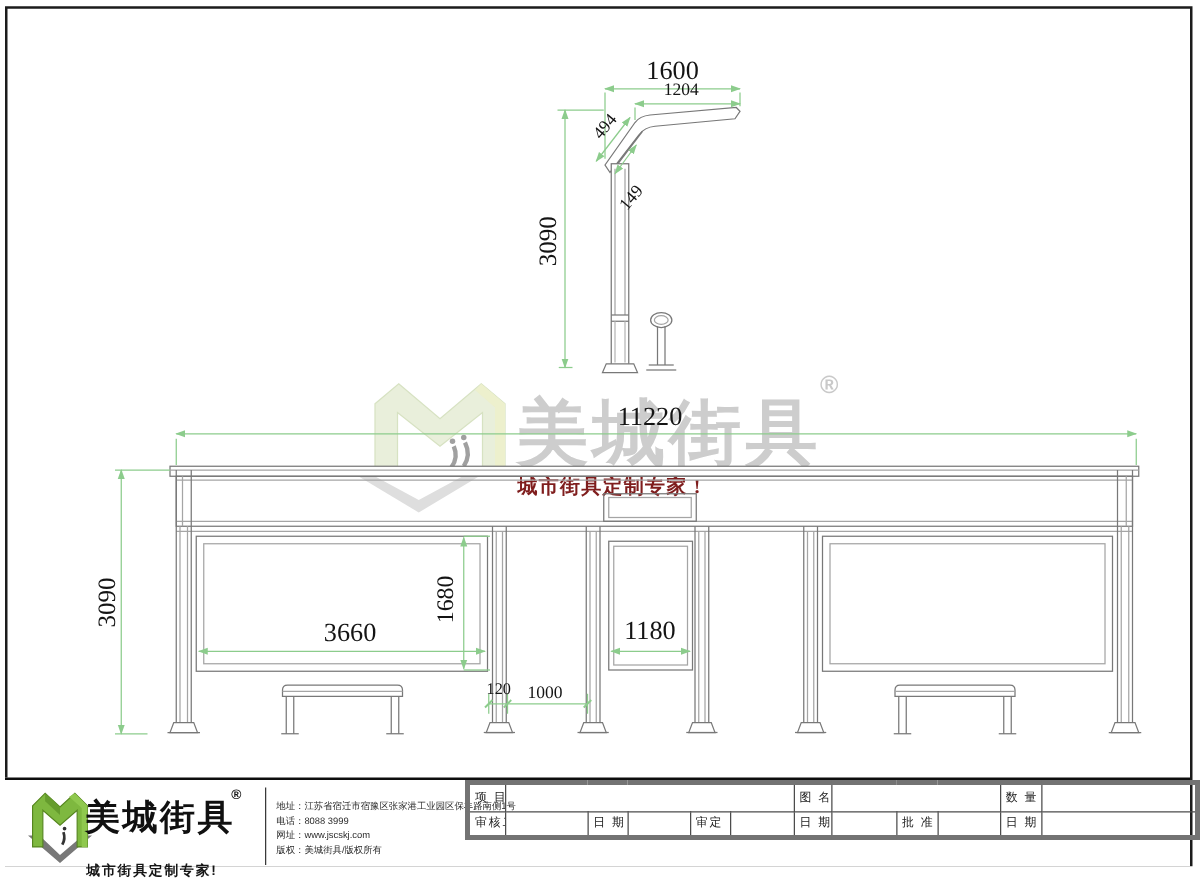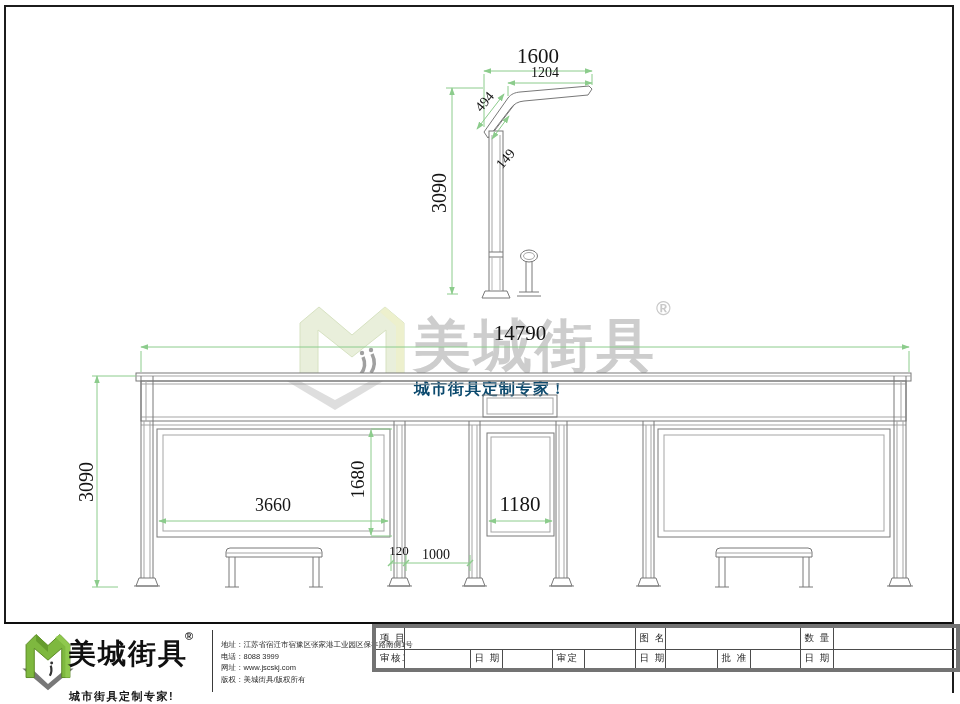--- a/index.html
+++ b/index.html
@@ -9,21 +9,21 @@
   #border-frame{left:4px;top:5px;width:946px;height:684px;border:2px solid #1c1c1c;}
   
   .dim{font-family:"Liberation Serif","DejaVu Serif",serif;color:#141414;line-height:1;
        white-space:nowrap;text-align:center;}
   .rot90{transform:rotate(-90deg);}
   .rot50{transform:rotate(-50deg);}
   
   #wm-text{left:413px;top:308px;font-size:58px;font-weight:700;color:#cdcdcd;
            letter-spacing:3px;font-family:"Liberation Serif",serif;}
   #wm-reg{left:656px;top:297px;font-size:20px;color:#c9c9c9;font-weight:700;}
-  #wm-slogan{left:414px;top:379px;font-size:16px;font-weight:700;color:#0c4a6e;
+  #wm-slogan{left:414px;top:379px;font-size:16px;font-weight:700;color:#7f1d1d;
              letter-spacing:1px;font-family:"Liberation Serif",serif;}
   
   #footer-divider{left:212px;top:628px;width:0;height:62px;border-left:1.5px solid #3a3a3a;}
   #logo-brand{left:68px;top:633px;font-size:28px;font-weight:700;color:#101010;
               letter-spacing:2px;font-family:"Liberation Serif",serif;}
   #logo-reg{left:185px;top:628px;font-size:11px;font-weight:700;color:#101010;}
   #logo-slogan{left:69px;top:667px;font-size:11px;font-weight:700;color:#151515;letter-spacing:1.5px;margin-top:20px;}
   #contact{left:221px;top:638px;width:150px;font-size:7.5px;color:#2a2a2a;line-height:11.5px;}
   #contact div{white-space:nowrap;}
   
@@ -201,23 +201,23 @@
       <line x1="403" y1="566" x2="409" y2="560" stroke-width="1.5"></line>
       <line x1="467" y1="566" x2="473" y2="560" stroke-width="1.5"></line>
     </g>
   </svg>
 
   <span class="abs dim" style="left:510px;top:46px;width:56px;font-size:21px;">1600</span>
   <span class="abs dim" style="left:522px;top:66px;width:46px;font-size:14px;">1204</span>
   <span class="abs dim rot50" style="left:465px;top:95px;width:40px;font-size:14px;">494</span>
   <span class="abs dim rot50" style="left:486px;top:152px;width:40px;font-size:14px;">149</span>
   <span class="abs dim rot90" style="left:409px;top:183px;width:60px;font-size:20px;">3090</span>
-  <span class="abs dim" style="left:482px;top:323px;width:76px;font-size:21px;">14790</span>
+  <span class="abs dim" style="left:482px;top:323px;width:76px;font-size:21px;">11220</span>
   <span class="abs dim rot90" style="left:56px;top:472px;width:60px;font-size:20px;">3090</span>
-  <span class="abs dim" style="left:245px;top:496px;width:56px;font-size:18px;">3660</span>
+  <span class="abs dim" style="left:245px;top:496px;width:56px;font-size:21px;text-align:right;">3660</span>
   <span class="abs dim rot90" style="left:327px;top:470px;width:60px;font-size:19px;">1680</span>
   <span class="abs dim" style="left:494px;top:494px;width:52px;font-size:21px;">1180</span>
   <span class="abs dim" style="left:385px;top:544px;width:28px;font-size:13px;">120</span>
   <span class="abs dim" style="left:417px;top:548px;width:38px;font-size:14px;text-align:center;">1000</span>
 
   <div class="abs" id="border-frame"></div>
 
   <div class="abs" style="left:4px;top:622px;width:948px;height:69px;border-top:2px solid #0e0e0e;background:#fff;">
     <svg width="56" height="64" viewBox="0 0 60 70" class="abs" style="left:16px;top:6px;">
       <path d="M2,42 L30,66 L58,42 L50,42 L30,59 L12,42 Z" fill="#787878"></path>

